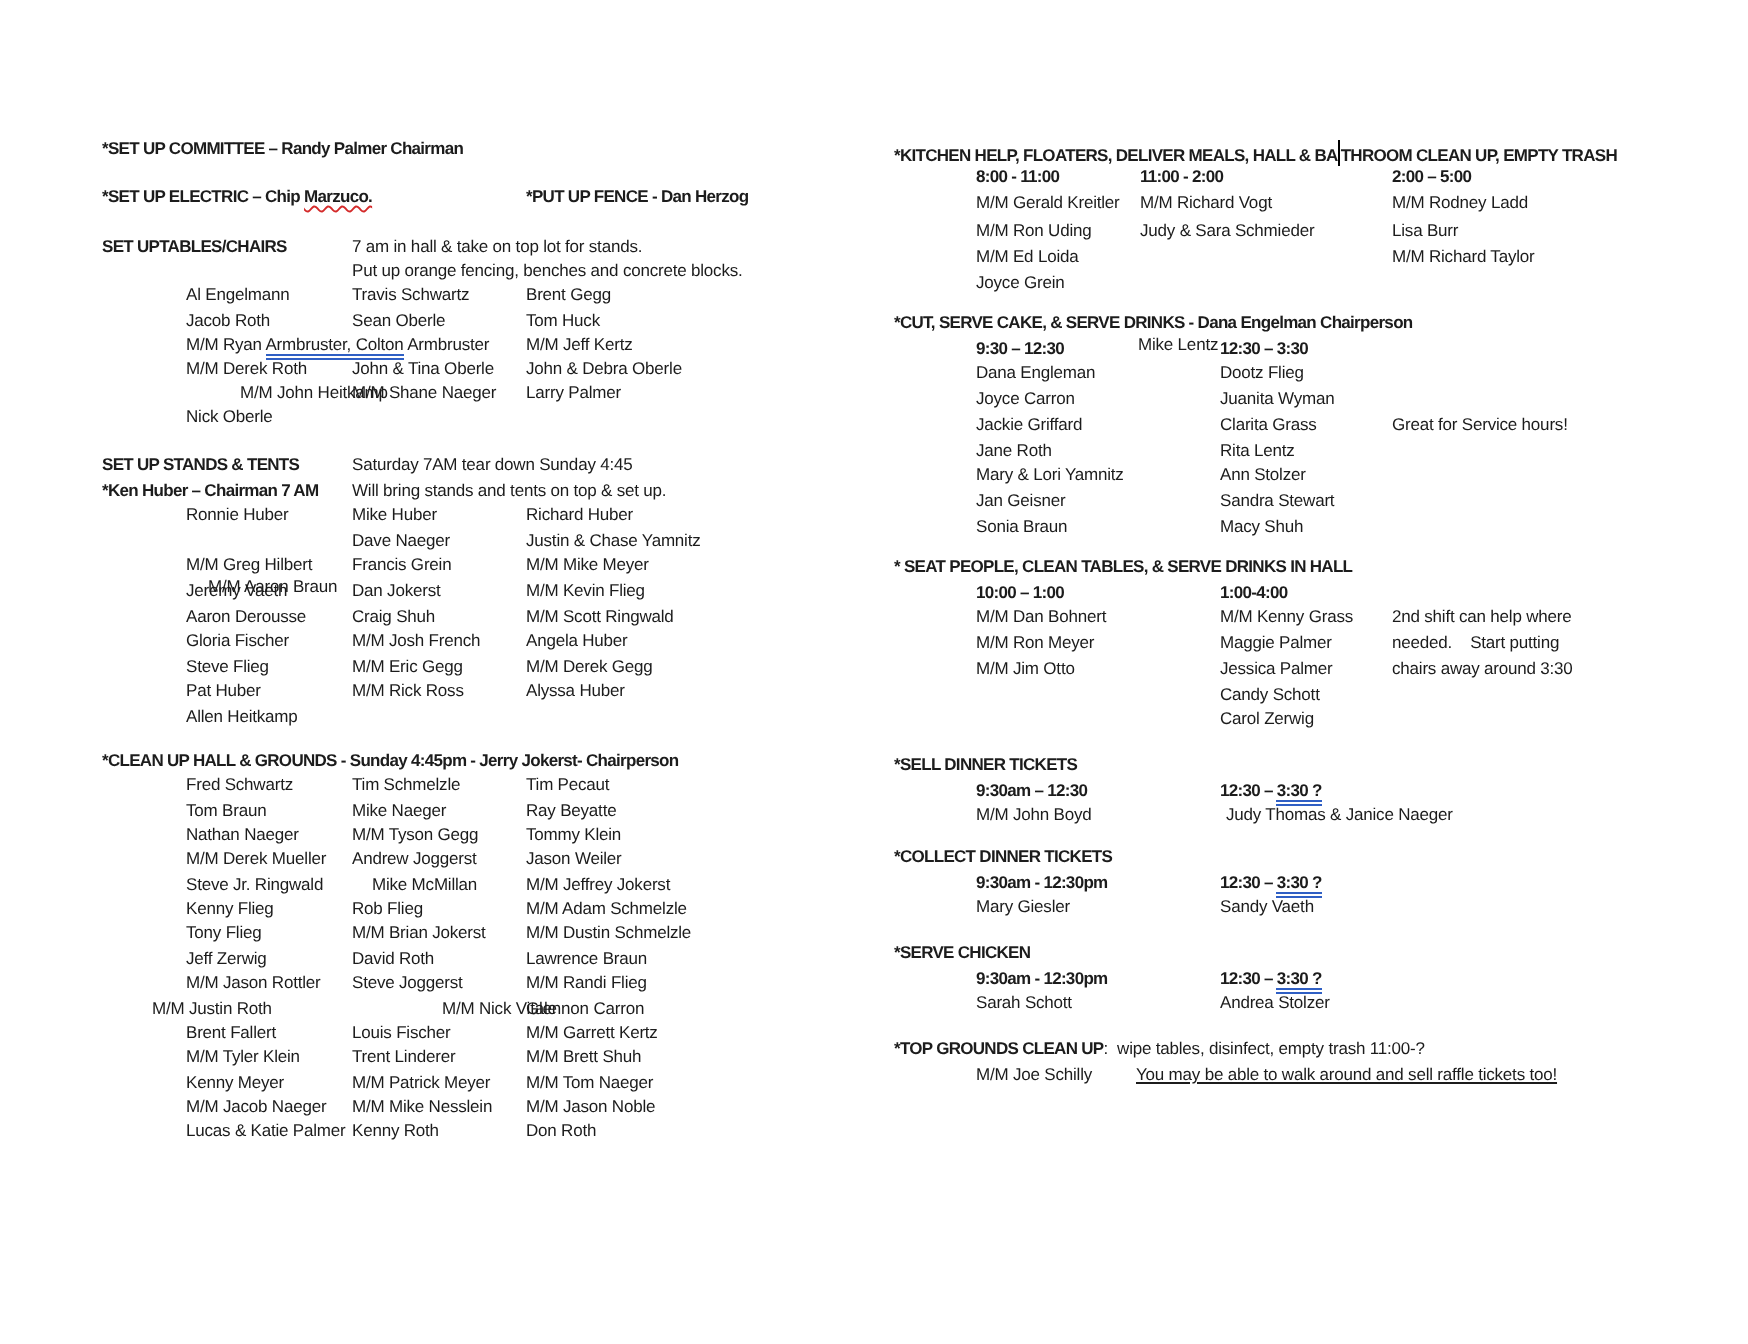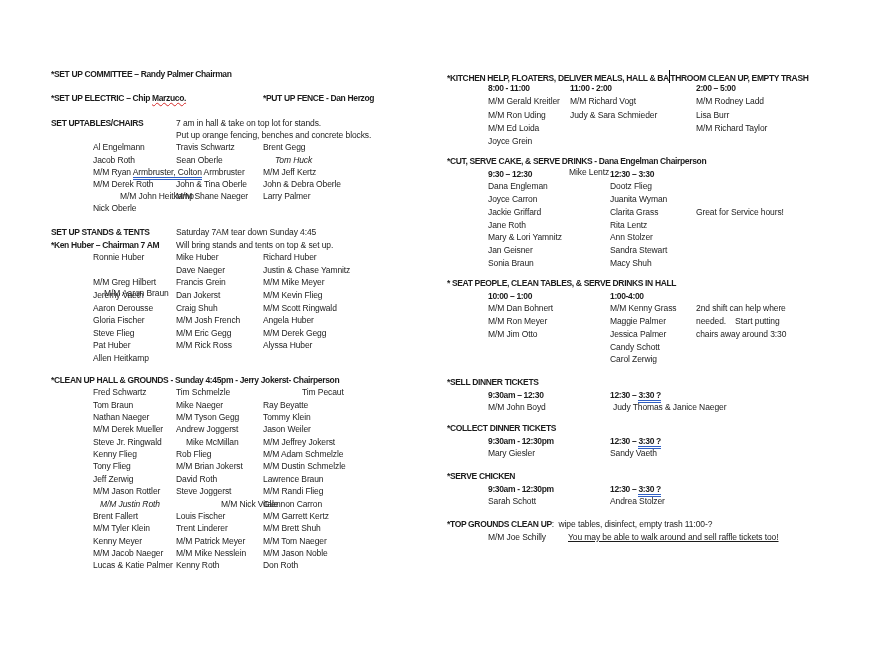--- a/index.html
+++ b/index.html
@@ -46,51 +46,51 @@
       <div class="section" style="top: 69px;">
         <div class="line" style="top: 0px;"><span class="seg b" style="left: 0px;">*SET UP COMMITTEE – Randy Palmer Chairman</span></div>
       </div>
       <div class="section" style="top: 93px;">
         <div class="line" style="top: 0px;"><span class="seg b" style="left: 0px;"><span class="run">*SET UP ELECTRIC – Chip </span><span class="run u-red">Marzuco.</span></span><span class="seg b" style="left: 212px;">*PUT UP FENCE - Dan Herzog</span></div>
       </div>
       <div class="section" style="top: 118px;">
         <div class="line" style="top: 0px;"><span class="seg b" style="left: 0px;">SET UPTABLES/CHAIRS</span><span class="seg" style="left: 125px;">7 am in hall &amp; take on top lot for stands.</span></div>
         <div class="line" style="top: 12.2px;"><span class="seg" style="left: 125px;">Put up orange fencing, benches and concrete blocks.</span></div>
         <div class="line" style="top: 24.4px;"><span class="seg" style="left: 42px;">Al Engelmann</span><span class="seg" style="left: 125px;">Travis Schwartz</span><span class="seg" style="left: 212px;">Brent Gegg</span></div>
-        <div class="line" style="top: 36.6px;"><span class="seg" style="left: 42px;">Jacob Roth</span><span class="seg" style="left: 125px;">Sean Oberle</span><span class="seg" style="left: 224px; font-style: italic;">Tom Huck</span></div>
+        <div class="line" style="top: 36.6px;"><span class="seg" style="left: 42px;">Jacob Roth</span><span class="seg" style="left: 125px;">Sean Oberle</span><span class="seg" style="left: 212px;">Tom Huck</span></div>
         <div class="line" style="top: 48.8px;"><span class="seg" style="left: 42px;"><span class="run">M/M Ryan </span><span class="run u-blue">Armbruster, Colton</span><span class="run"> Armbruster</span></span><span class="seg" style="left: 212px;">M/M Jeff Kertz</span></div>
         <div class="line" style="top: 61px;"><span class="seg" style="left: 42px;">M/M Derek Roth</span><span class="seg" style="left: 125px;">John &amp; Tina Oberle</span><span class="seg" style="left: 212px;">John &amp; Debra Oberle</span></div>
         <div class="line" style="top: 73.2px;"><span class="seg" style="left: 42px; padding-left: 27px;">M/M John Heitkamp</span><span class="seg" style="left: 125px;">M/M Shane Naeger</span><span class="seg" style="left: 212px;">Larry Palmer</span></div>
         <div class="line" style="top: 85.4px;"><span class="seg" style="left: 42px;">Nick Oberle</span></div>
       </div>
       <div class="section" style="top: 227px;">
         <div class="line" style="top: 0px;"><span class="seg b" style="left: 0px;">SET UP STANDS &amp; TENTS</span><span class="seg" style="left: 125px;">Saturday 7AM tear down Sunday 4:45</span></div>
         <div class="line" style="top: 12.6px;"><span class="seg b" style="left: 0px;">*Ken Huber – Chairman 7 AM</span><span class="seg" style="left: 125px;">Will bring stands and tents on top &amp; set up.</span></div>
         <div class="line" style="top: 25.2px;"><span class="seg" style="left: 42px;">Ronnie Huber</span><span class="seg" style="left: 125px;">Mike Huber</span><span class="seg" style="left: 212px;">Richard Huber</span></div>
         <div class="line" style="top: 37.8px;"><span class="seg" style="left: 53px; margin-top: 23px;">M/M Aaron Braun</span><span class="seg" style="left: 125px;">Dave Naeger</span><span class="seg" style="left: 212px;">Justin &amp; Chase Yamnitz</span></div>
         <div class="line" style="top: 50.4px;"><span class="seg" style="left: 42px;">M/M Greg Hilbert</span><span class="seg" style="left: 125px;">Francis Grein</span><span class="seg" style="left: 212px;">M/M Mike Meyer</span></div>
         <div class="line" style="top: 63px;"><span class="seg" style="left: 42px;">Jeremy Vaeth</span><span class="seg" style="left: 125px;">Dan Jokerst</span><span class="seg" style="left: 212px;">M/M Kevin Flieg</span></div>
         <div class="line" style="top: 75.6px;"><span class="seg" style="left: 42px;">Aaron Derousse</span><span class="seg" style="left: 125px;">Craig Shuh</span><span class="seg" style="left: 212px;">M/M Scott Ringwald</span></div>
         <div class="line" style="top: 88.2px;"><span class="seg" style="left: 42px;">Gloria Fischer</span><span class="seg" style="left: 125px;">M/M Josh French</span><span class="seg" style="left: 212px;">Angela Huber</span></div>
         <div class="line" style="top: 100.8px;"><span class="seg" style="left: 42px;">Steve Flieg</span><span class="seg" style="left: 125px;">M/M Eric Gegg</span><span class="seg" style="left: 212px;">M/M Derek Gegg</span></div>
         <div class="line" style="top: 113.4px;"><span class="seg" style="left: 42px;">Pat Huber</span><span class="seg" style="left: 125px;">M/M Rick Ross</span><span class="seg" style="left: 212px;">Alyssa Huber</span></div>
         <div class="line" style="top: 126px;"><span class="seg" style="left: 42px;">Allen Heitkamp</span></div>
       </div>
       <div class="section" style="top: 375px;">
         <div class="line" style="top: 0px;"><span class="seg b" style="left: 0px;">*CLEAN UP HALL &amp; GROUNDS - Sunday 4:45pm - Jerry Jokerst- Chairperson</span></div>
-        <div class="line" style="top: 12.35px;"><span class="seg" style="left: 42px;">Fred Schwartz</span><span class="seg" style="left: 125px;">Tim Schmelzle</span><span class="seg" style="left: 212px; margin-left: 39px;">Tim Pecaut</span></div>
+        <div class="line" style="top: 12.35px;"><span class="seg" style="left: 42px;">Fred Schwartz</span><span class="seg" style="left: 125px;">Tim Schmelzle</span><span class="seg" style="left: 212px;">Tim Pecaut</span></div>
         <div class="line" style="top: 24.7px;"><span class="seg" style="left: 42px;">Tom Braun</span><span class="seg" style="left: 125px;">Mike Naeger</span><span class="seg" style="left: 212px;">Ray Beyatte</span></div>
         <div class="line" style="top: 37.05px;"><span class="seg" style="left: 42px;">Nathan Naeger</span><span class="seg" style="left: 125px;">M/M Tyson Gegg</span><span class="seg" style="left: 212px;">Tommy Klein</span></div>
         <div class="line" style="top: 49.4px;"><span class="seg" style="left: 42px;">M/M Derek Mueller</span><span class="seg" style="left: 125px;">Andrew Joggerst</span><span class="seg" style="left: 212px;">Jason Weiler</span></div>
         <div class="line" style="top: 61.75px;"><span class="seg" style="left: 42px;">Steve Jr. Ringwald</span><span class="seg" style="left: 125px; padding-left: 10px;">Mike McMillan</span><span class="seg" style="left: 212px;">M/M Jeffrey Jokerst</span></div>
         <div class="line" style="top: 74.1px;"><span class="seg" style="left: 42px;">Kenny Flieg</span><span class="seg" style="left: 125px;">Rob Flieg</span><span class="seg" style="left: 212px;">M/M Adam Schmelzle</span></div>
         <div class="line" style="top: 86.45px;"><span class="seg" style="left: 42px;">Tony Flieg</span><span class="seg" style="left: 125px;">M/M Brian Jokerst</span><span class="seg" style="left: 212px;">M/M Dustin Schmelzle</span></div>
         <div class="line" style="top: 98.8px;"><span class="seg" style="left: 42px;">Jeff Zerwig</span><span class="seg" style="left: 125px;">David Roth</span><span class="seg" style="left: 212px;">Lawrence Braun</span></div>
         <div class="line" style="top: 111.15px;"><span class="seg" style="left: 42px;">M/M Jason Rottler</span><span class="seg" style="left: 125px;">Steve Joggerst</span><span class="seg" style="left: 212px;">M/M Randi Flieg</span></div>
-        <div class="line" style="top: 123.5px;"><span class="seg" style="left: 49px; font-style: italic;">M/M Justin Roth</span><span class="seg" style="left: 125px; padding-left: 45px;">M/M Nick Vitale</span><span class="seg" style="left: 212px;">Glennon Carron</span></div>
+        <div class="line" style="top: 123.5px;"><span class="seg" style="left: 25px;">M/M Justin Roth</span><span class="seg" style="left: 125px; padding-left: 45px;">M/M Nick Vitale</span><span class="seg" style="left: 212px;">Glennon Carron</span></div>
         <div class="line" style="top: 135.85px;"><span class="seg" style="left: 42px;">Brent Fallert</span><span class="seg" style="left: 125px;">Louis Fischer</span><span class="seg" style="left: 212px;">M/M Garrett Kertz</span></div>
         <div class="line" style="top: 148.2px;"><span class="seg" style="left: 42px;">M/M Tyler Klein</span><span class="seg" style="left: 125px;">Trent Linderer</span><span class="seg" style="left: 212px;">M/M Brett Shuh</span></div>
         <div class="line" style="top: 160.55px;"><span class="seg" style="left: 42px;">Kenny Meyer</span><span class="seg" style="left: 125px;">M/M Patrick Meyer</span><span class="seg" style="left: 212px;">M/M Tom Naeger</span></div>
         <div class="line" style="top: 172.9px;"><span class="seg" style="left: 42px;">M/M Jacob Naeger</span><span class="seg" style="left: 125px;">M/M Mike Nesslein</span><span class="seg" style="left: 212px;">M/M Jason Noble</span></div>
         <div class="line" style="top: 185.25px;"><span class="seg" style="left: 42px;">Lucas &amp; Katie Palmer</span><span class="seg" style="left: 125px;">Kenny Roth</span><span class="seg" style="left: 212px;">Don Roth</span></div>
       </div>
     </div>
     <div class="column" style="left: 447px;">
       <div class="section" style="top: 70px;">
         <div class="line" style="top: 0px;"><span class="seg b" style="left: 0px;"><span class="run">*KITCHEN HELP, FLOATERS, DELIVER MEALS, HALL &amp; BA</span><span class="caret"></span><span class="run">THROOM CLEAN UP, EMPTY TRASH</span></span></div>

